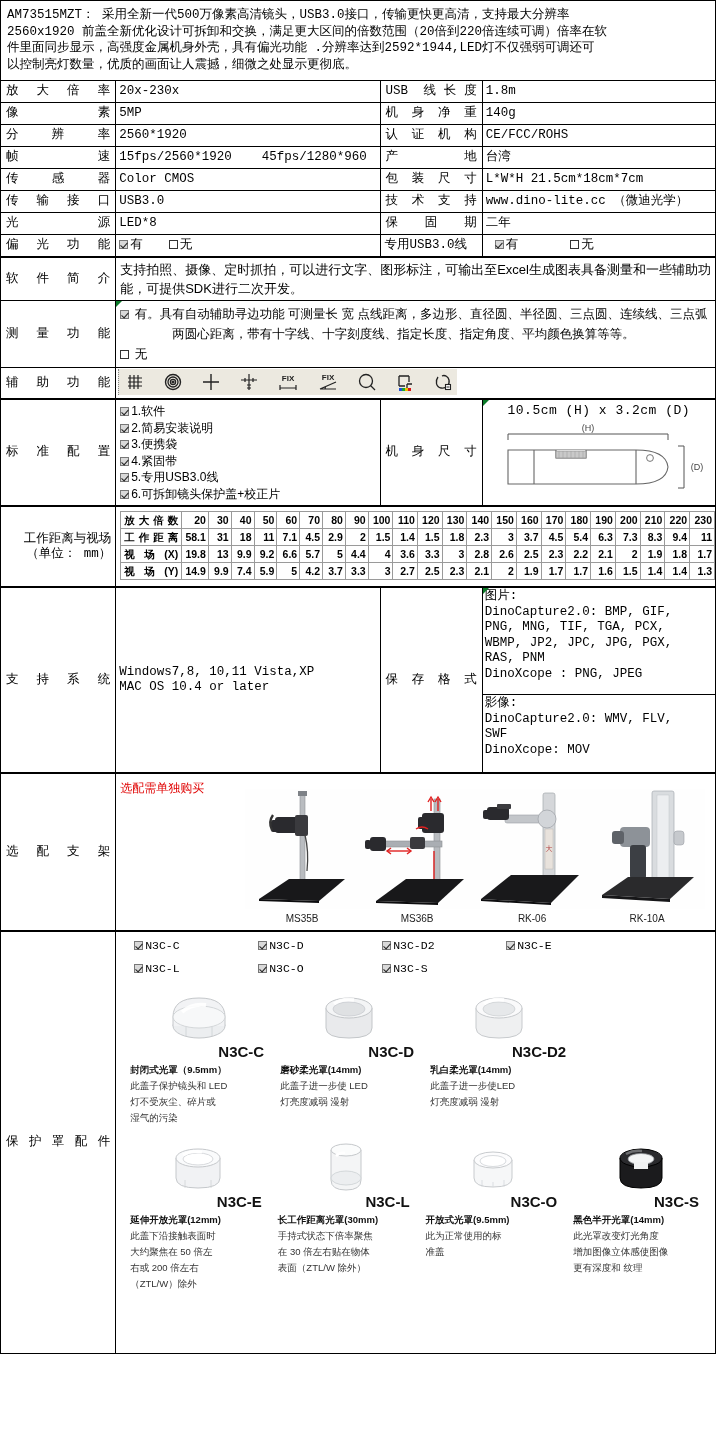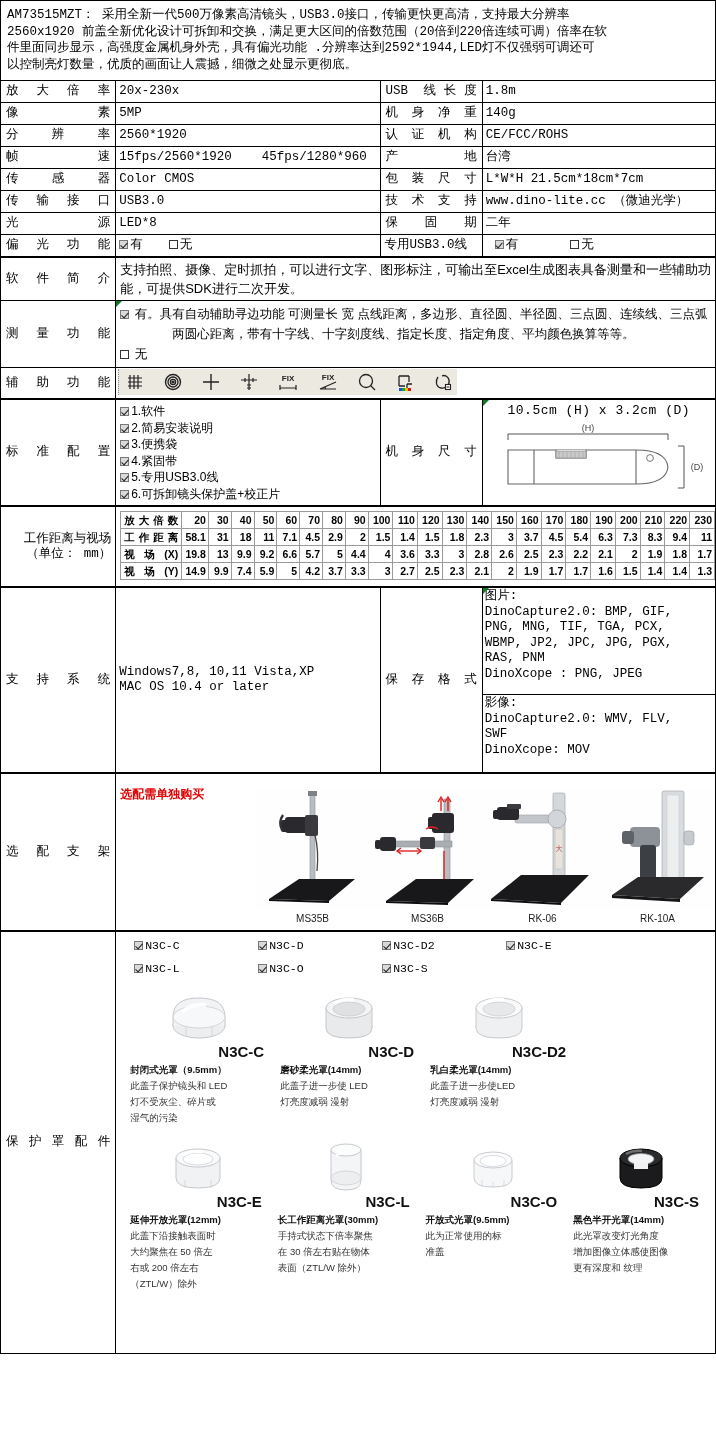--- a/index.html
+++ b/index.html
@@ -116,23 +116,23 @@
 
   
   .fmt{
     font-family:"Liberation Mono","DejaVu Sans Mono",monospace;
     font-size:12.5px;line-height:15.5px;
   }
   .fmtbox{padding:1px 2px;}
   .fmt-sep{border-top:1px solid #000;}
 
   
-  .brnote{color:#e00000;font-family:"Liberation Sans","DejaVu Sans",sans-serif;font-size:12px;font-weight:bold;position:absolute;left:4px;top:8px;}
+  .brnote{color:#e00000;font-family:"Liberation Sans","DejaVu Sans",sans-serif;font-size:12px;font-weight:normal;position:absolute;left:4px;top:2px;}
   .brwrap{position:relative;padding-top:0px;}
-  .brrow{display:flex;justify-content:flex-end;align-items:flex-end;gap:0px;padding-left:118px;}
+  .brrow{display:flex;justify-content:center;align-items:flex-end;gap:0px;padding-left:118px;}
   .britem{width:115px;text-align:center;}
   .brcap{font-family:"Liberation Sans","DejaVu Sans",sans-serif;font-size:10px;color:#222;margin-top:2px;}
 
   
   .cov-chk{display:flex;padding:6px 0 0 18px;font-family:"Liberation Mono","DejaVu Sans Mono",monospace;font-size:11.5px;}
   .cov-chk span.it{width:124px;}
   .cov-grid{display:flex;padding-left:8px;}
   .cov-cell{width:150px;}
   .cov-top{display:flex;align-items:flex-end;justify-content:center;height:62px;}
   .cov-name{

